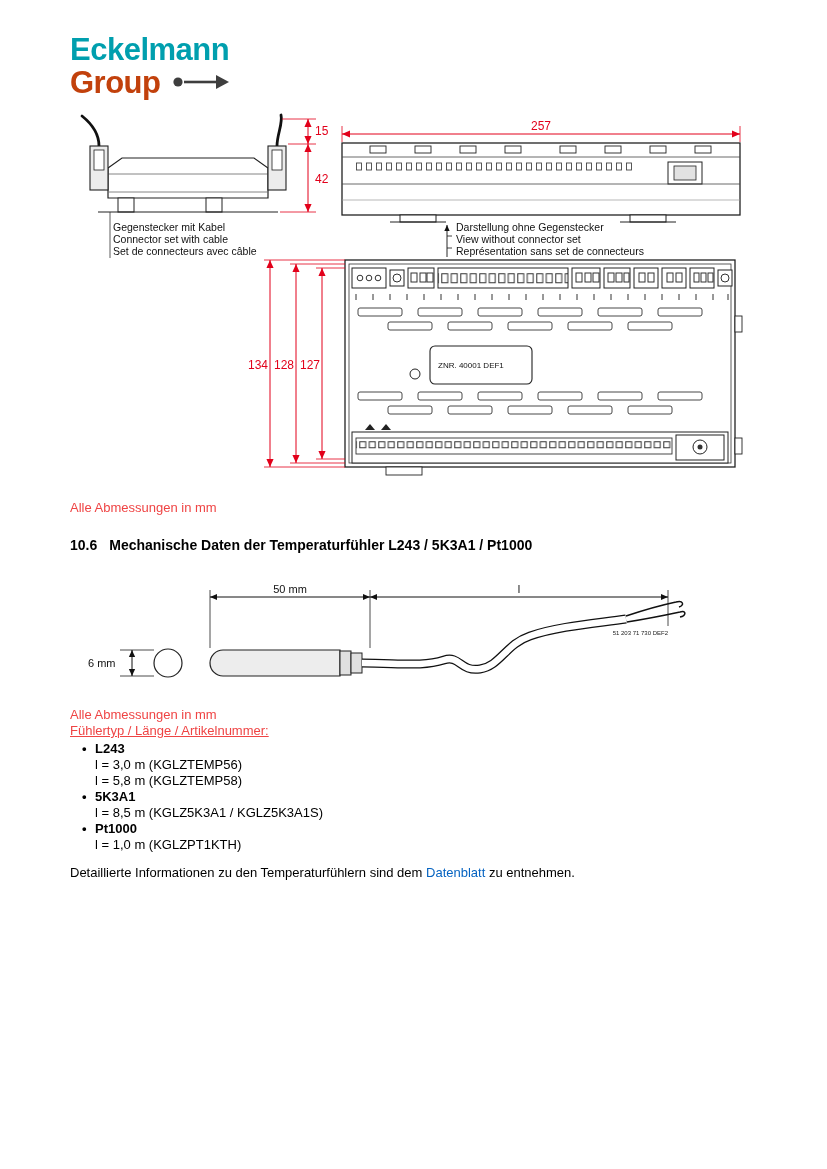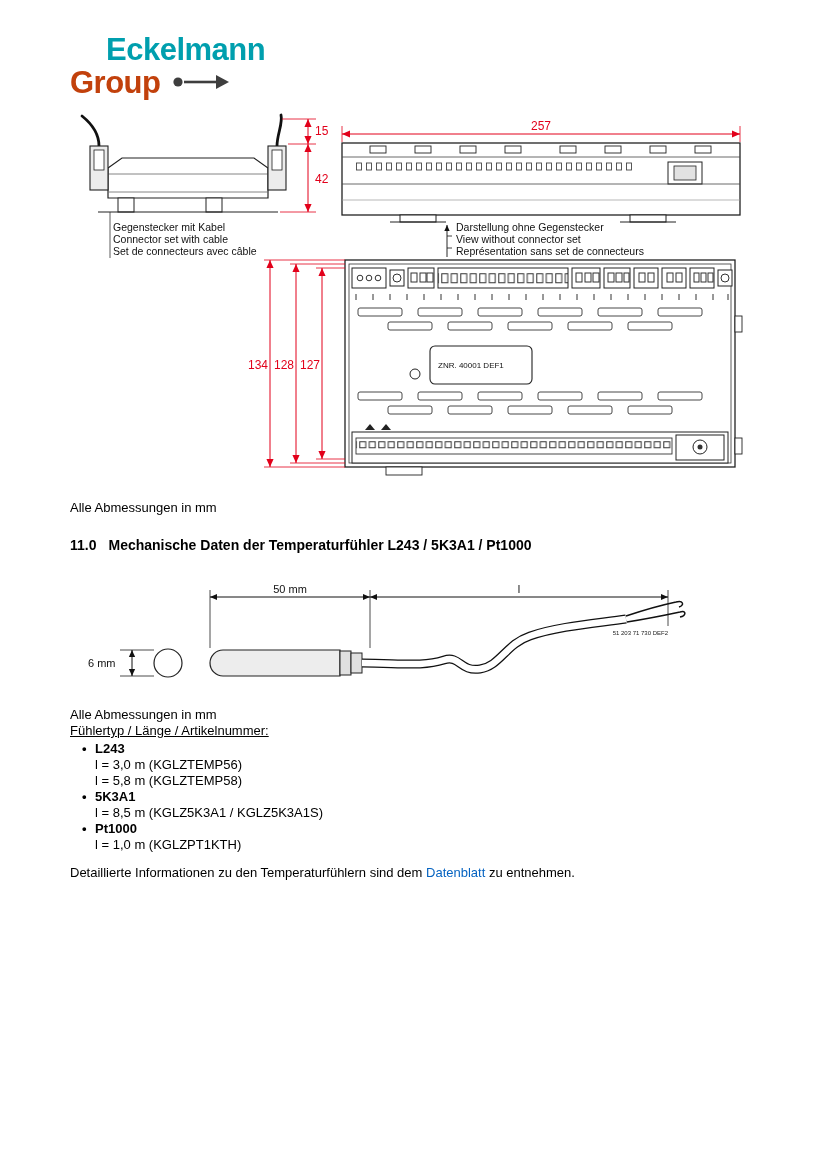--- a/index.html
+++ b/index.html
@@ -11,36 +11,36 @@
     background: #ffffff;
     font-family: "Liberation Sans", sans-serif;
     color: #000;
     overflow: hidden;
   }
   svg.draw { position: absolute; overflow: visible; }
   svg text { font-family: "Liberation Sans", sans-serif; }
 
   
   .logo { position: absolute; left: 70px; top: 34px; }
-  .logo-name { font-size: 31px; font-weight: 700; color: #009fae; letter-spacing: -0.5px; line-height: 1.02; margin-left: 36px; }
+  .logo-name { font-size: 31px; font-weight: 700; color: #009fae; letter-spacing: -0.5px; line-height: 1.02; }
   .logo-row2 { display: flex; align-items: center; gap: 10px; margin-top: 1px; }
   .logo-group { font-size: 31px; font-weight: 700; color: #c2410c; letter-spacing: -0.5px; line-height: 1.02; }
 
   
   .note-block { position: absolute; font-size: 10.5px; line-height: 12px; color: #111; }
   .note-connectors { left: 113px; top: 221px; }
   .note-view { left: 456px; top: 221px; }
 
   
   .dimtext-red { font-size: 12px; fill: #e2001a; }
   .dimtext-blk { font-size: 11px; fill: #111; }
   .reftext { font-size: 6px; fill: #222; }
   .znrtext { font-size: 8px; fill: #111; }
 
-  .body-text { position: absolute; font-size: 13px; color: #000000; }
+  .body-text { position: absolute; font-size: 13px; color: #ef4444; }
   .note1 { left: 70px; top: 500px; }
   .heading { position: absolute; left: 70px; top: 537px; font-size: 14px; font-weight: 700; display: flex; gap: 12px; }
   .note2 { left: 70px; top: 707px; }
   .intro { left: 70px; top: 723px; text-decoration: underline; }
 
   .sensor-list { position: absolute; left: 82px; top: 741px; font-size: 13px; line-height: 16px; }
   .sl-item-head { font-weight: 700; display: flex; }
   .sl-item-head::before { content: "\2022"; font-weight: 700; width: 13px; }
   .sl-item-line { padding-left: 13px; }
 
@@ -258,21 +258,21 @@
 
   <div class="note-block note-connectors">
     <div>Gegenstecker mit Kabel</div>
     <div>Connector set with cable</div>
     <div>Set de connecteurs avec câble</div>
   </div>
 
   <div class="body-text note1">Alle Abmessungen in mm</div>
 
   <div class="heading">
-    <span>11.0</span>
+    <span>10.6</span>
     <span>Mechanische Daten der Temperaturfühler L243 / 5K3A1 / Pt1000</span>
   </div>
 
   <svg class="draw" style="left:70px; top:582px;" width="700" height="115" viewBox="0 0 700 115">
 
     <g stroke="#111" stroke-width="0.75">
       <line x1="140" y1="8" x2="140" y2="66"></line>
       <line x1="300" y1="8" x2="300" y2="66"></line>
       <line x1="598" y1="8" x2="598" y2="44"></line>
       <line x1="50" y1="68" x2="84" y2="68"></line>

